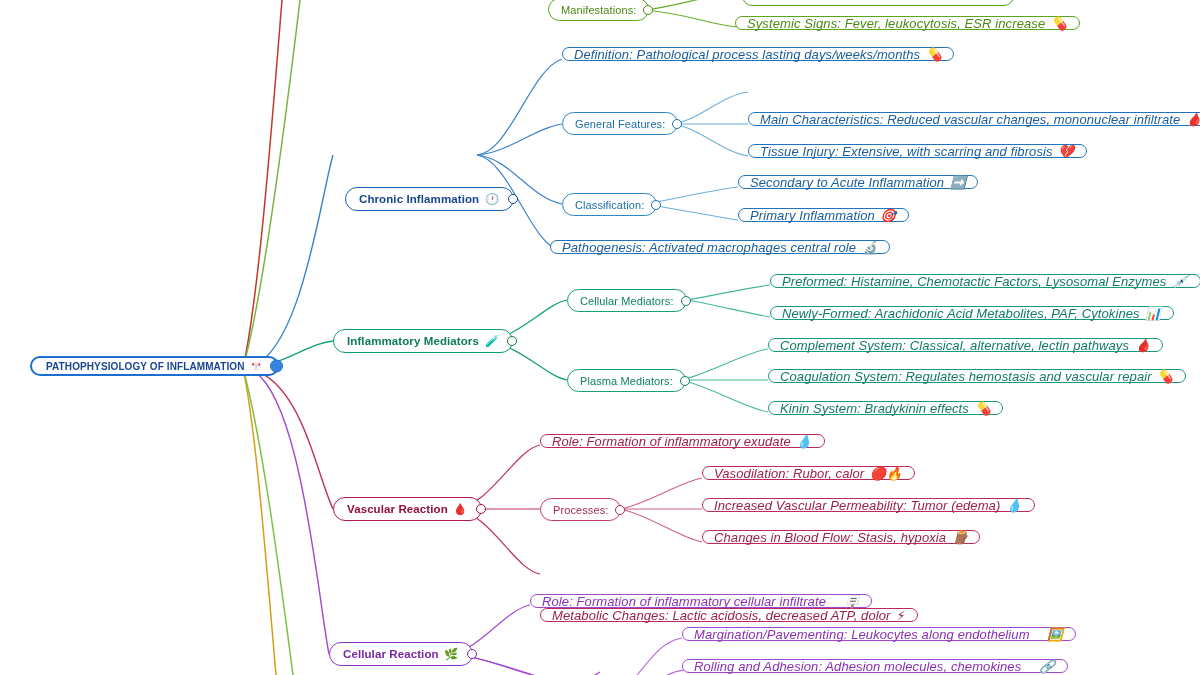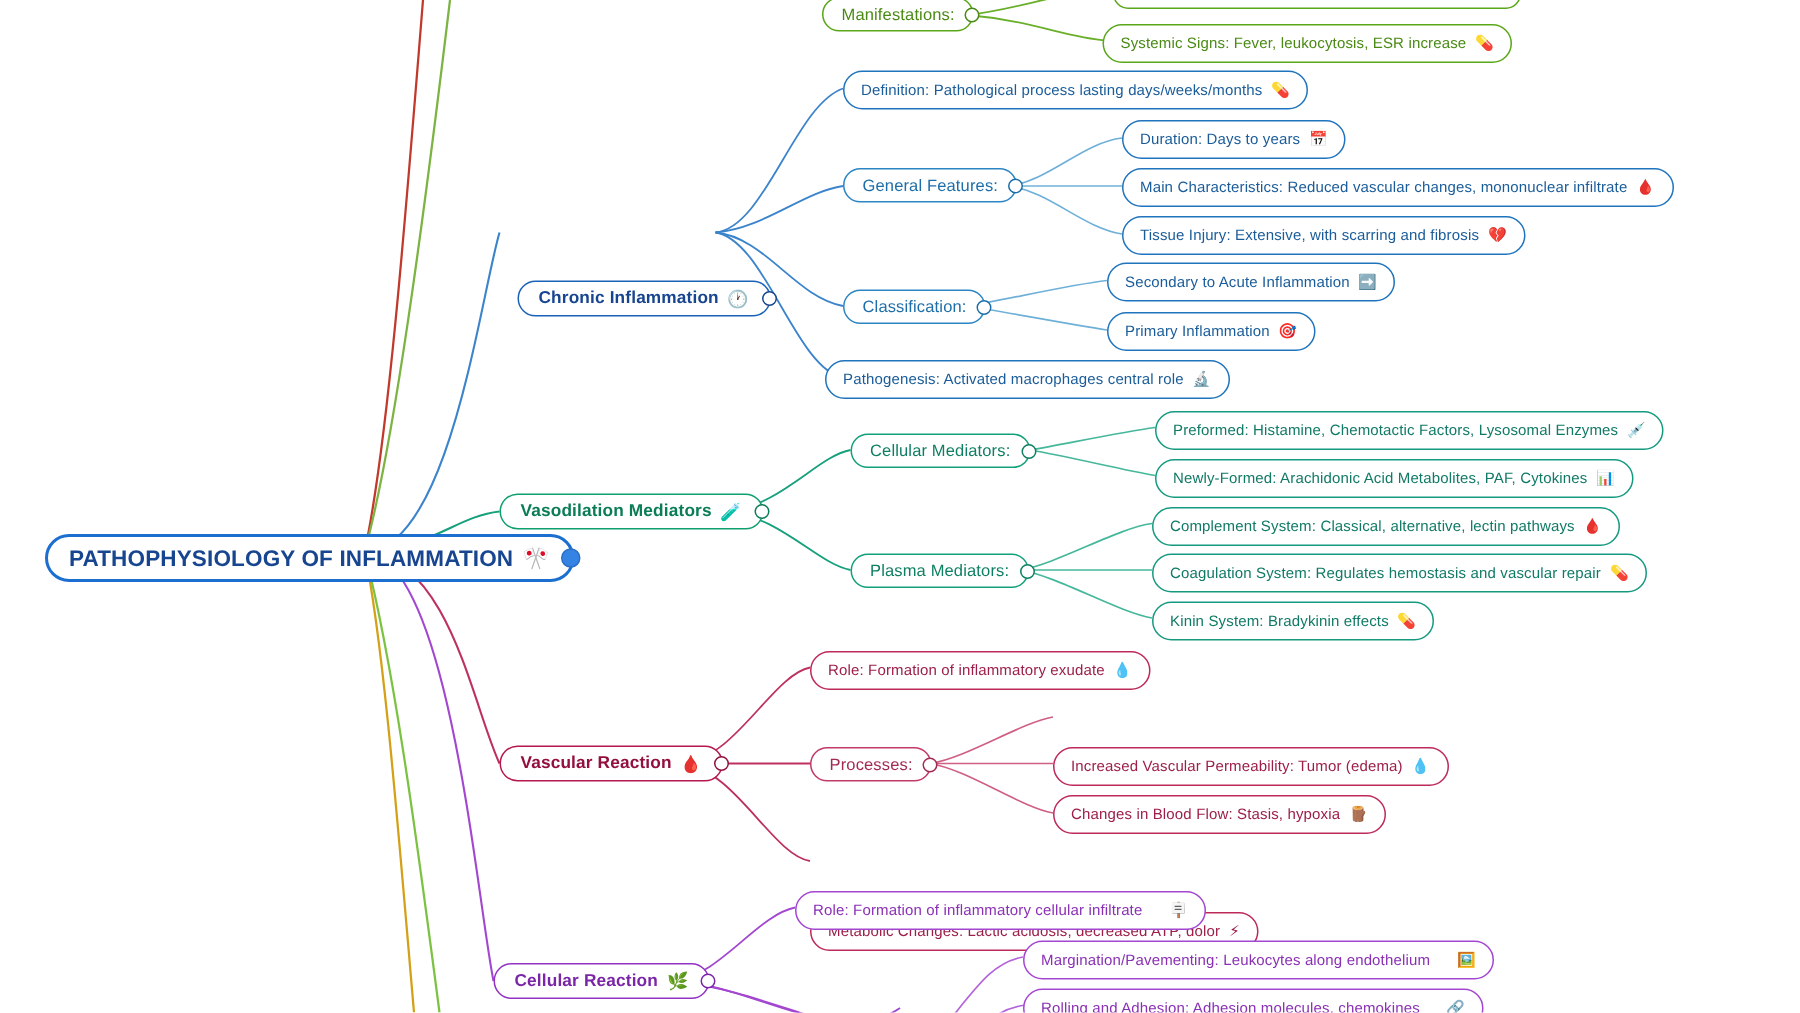--- a/index.html
+++ b/index.html
@@ -22,22 +22,22 @@
     letter-spacing:.1px;
   }
   .node .txt{display:inline-block;}
   .node .emo{margin-left:6px;font-family:"DejaVu Sans",sans-serif;}
 
   
   .lvl0{
     border:2px solid #1c6fd0;
     color:#17458f;
     font-weight:bold;
-    font-size:15px;
-    height:32px;
+    font-size:10px;
+    height:20px;
     padding:0 14px;
   }
   
   .lvl1{
     border:1.6px solid currentColor;
     font-weight:bold;
     font-size:11.5px;
     height:24px;
     padding:0 13px;
   }
@@ -46,23 +46,24 @@
     border:1.3px solid currentColor;
     font-weight:normal;
     font-size:11px;
     height:23px;
     padding:0 12px;
   }
   
   .lvl3{
     border:1.3px solid currentColor;
     font-weight:normal;
-    font-size:10px;
-    height:26px;
+    font-size:13px;
+    height:14px;
     padding:0 11px;
+    font-style:italic;
   }
 
   
   .knob{
     position:absolute;
     width:8px;height:8px;
     border-radius:50%;
     background:#ffffff;
     border:1.4px solid currentColor;
     right:-5px;top:50%;
@@ -197,24 +198,20 @@
 
   <div class="node lvl3 c-blue3" style="left:562px;top:47px;">
     <span class="txt">Definition: Pathological process lasting days/weeks/months</span>
     <span class="emo">💊</span>
   </div>
 
   <div class="node lvl2 c-blue2" style="left:562px;top:112px;">
     <span class="txt">General Features:</span>
     <span class="knob"></span>
   </div>
-  <div class="node lvl3 c-blue3" style="left:748px;top:80px;">
-    <span class="txt">Duration: Days to years</span>
-    <span class="emo">📅</span>
-  </div>
   <div class="node lvl3 c-blue3" style="left:748px;top:112px;">
     <span class="txt">Main Characteristics: Reduced vascular changes, mononuclear infiltrate</span>
     <span class="emo">🩸</span>
   </div>
   <div class="node lvl3 c-blue3" style="left:748px;top:144px;">
     <span class="txt">Tissue Injury: Extensive, with scarring and fibrosis</span>
     <span class="emo">💔</span>
   </div>
 
   <div class="node lvl2 c-blue2" style="left:562px;top:193px;">
@@ -229,21 +226,21 @@
     <span class="txt">Primary Inflammation</span>
     <span class="emo">🎯</span>
   </div>
 
   <div class="node lvl3 c-blue3" style="left:550px;top:240px;">
     <span class="txt">Pathogenesis: Activated macrophages central role</span>
     <span class="emo">🔬</span>
   </div>
 
   <div class="node lvl1 c-green" style="left:333px;top:329px;">
-    <span class="txt">Vasodilation Mediators</span>
+    <span class="txt">Inflammatory Mediators</span>
     <span class="emo">🧪</span>
     <span class="knob"></span>
   </div>
 
   <div class="node lvl2 c-green2" style="left:567px;top:289px;">
     <span class="txt">Cellular Mediators:</span>
     <span class="knob"></span>
   </div>
   <div class="node lvl3 c-green3" style="left:770px;top:274px;">
     <span class="txt">Preformed: Histamine, Chemotactic Factors, Lysosomal Enzymes</span>
@@ -279,20 +276,24 @@
 
   <div class="node lvl3 c-rose3" style="left:540px;top:434px;">
     <span class="txt">Role: Formation of inflammatory exudate</span>
     <span class="emo">💧</span>
   </div>
 
   <div class="node lvl2 c-rose2" style="left:540px;top:498px;">
     <span class="txt">Processes:</span>
     <span class="knob"></span>
   </div>
+  <div class="node lvl3 c-rose3" style="left:702px;top:466px;">
+    <span class="txt">Vasodilation: Rubor, calor</span>
+    <span class="emo">🔴🔥</span>
+  </div>
   <div class="node lvl3 c-rose3" style="left:702px;top:498px;">
     <span class="txt">Increased Vascular Permeability: Tumor (edema)</span>
     <span class="emo">💧</span>
   </div>
   <div class="node lvl3 c-rose3" style="left:702px;top:530px;">
     <span class="txt">Changes in Blood Flow: Stasis, hypoxia</span>
     <span class="emo">🪵</span>
   </div>
 
   <div class="node lvl3 c-rose3" style="left:540px;top:562px;margin-top:46px;">

